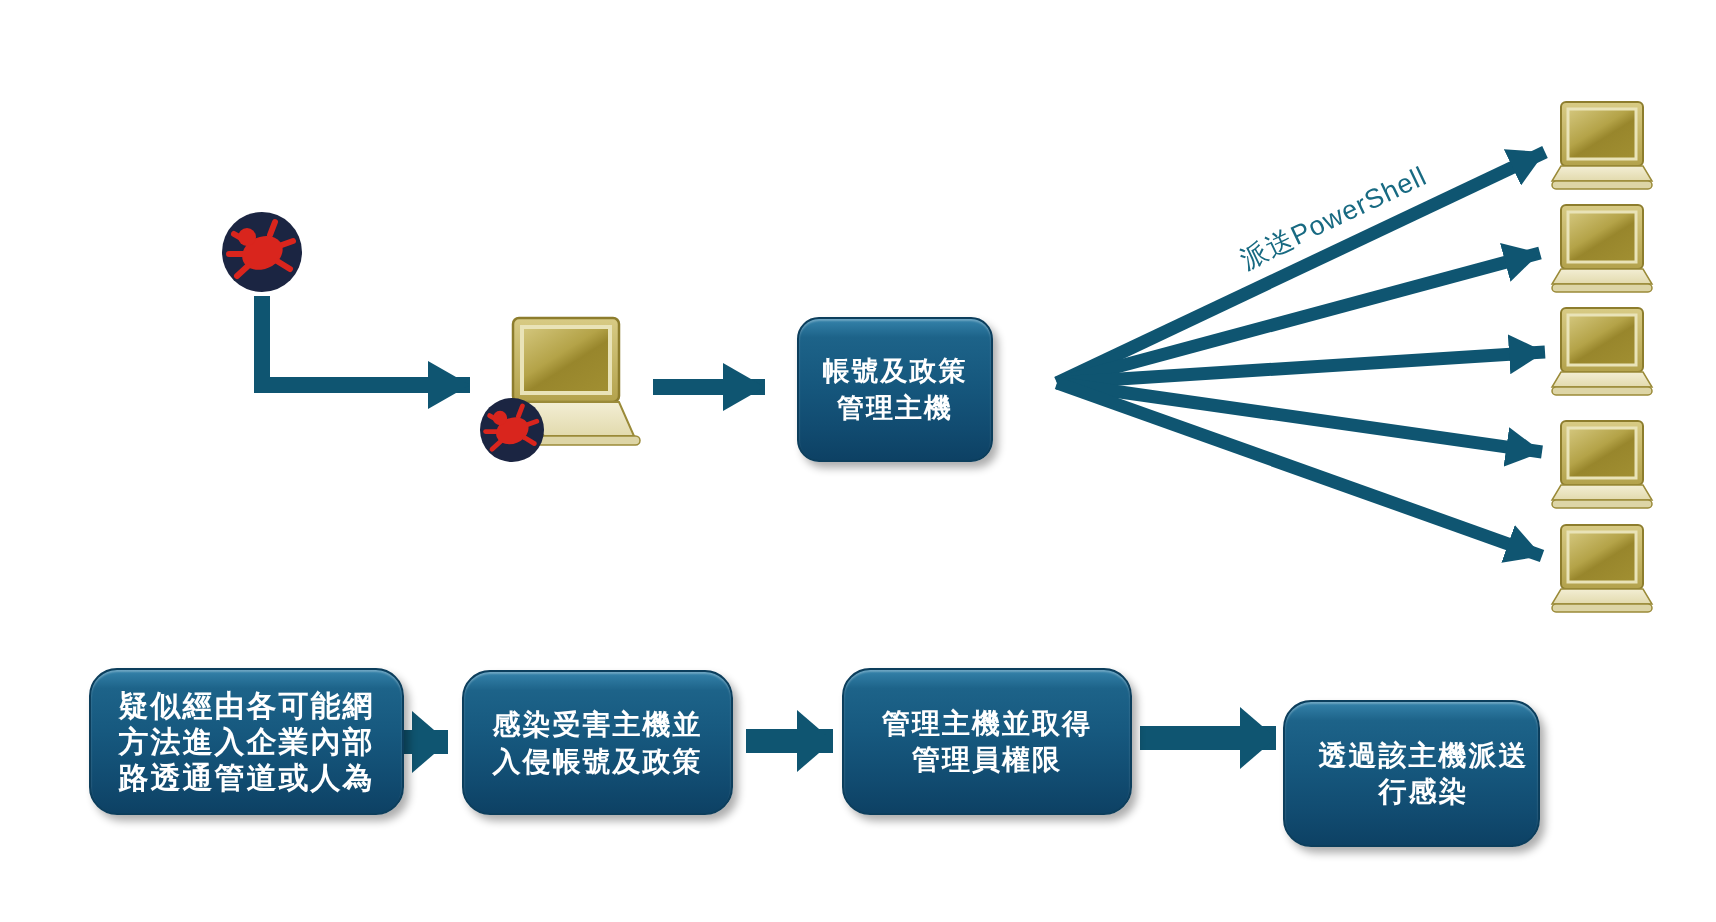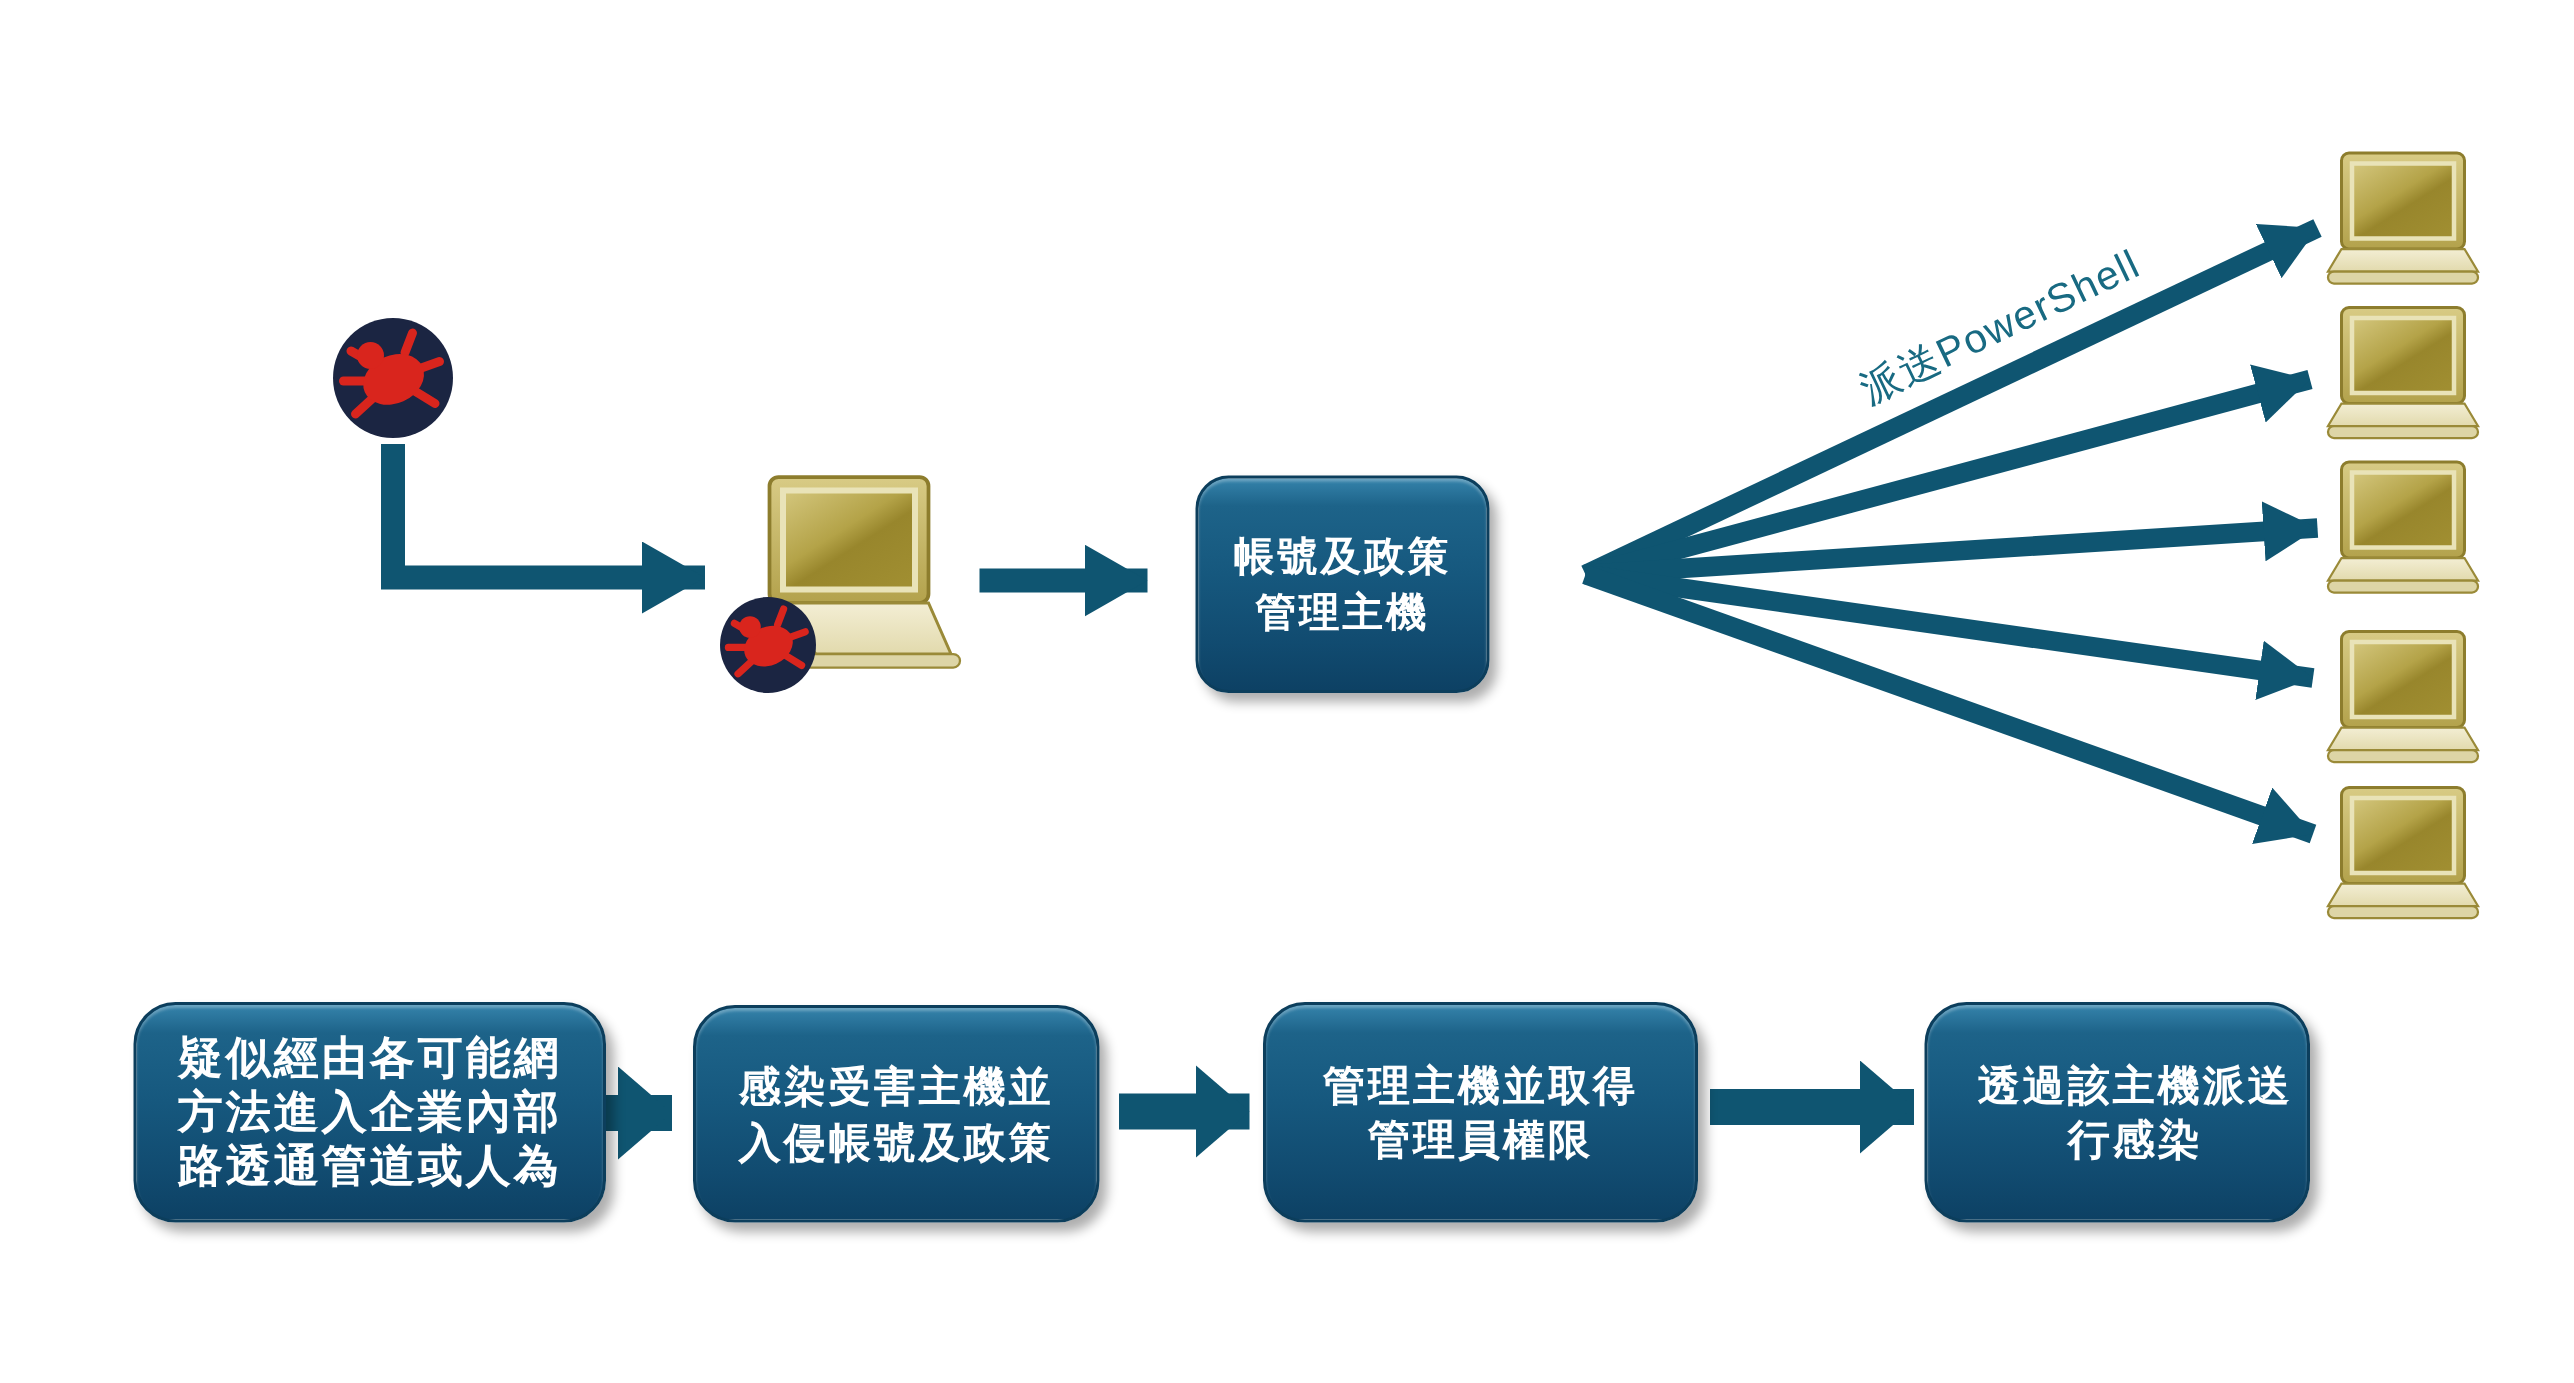--- a/index.html
+++ b/index.html
@@ -13,21 +13,21 @@
     background:linear-gradient(180deg,#3583ab 0%,#1d6389 13%,#16587e 45%,#114b70 78%,#0d4164 100%);
     border:2px solid #0c3e5c;border-radius:28px;box-sizing:border-box;
     box-shadow:5px 6px 8px rgba(0,0,0,0.32), inset 0 2px 2px rgba(255,255,255,0.28);
     color:#ffffff;font-weight:bold;text-align:center;
   }
   .flowbox .ln{white-space:nowrap;}
   #central-box{left:797px;top:317px;width:196px;height:145px;font-size:27px;line-height:37px;letter-spacing:2px;border-radius:22px;}
   #step-box-1{left:58px; top:668px;width:315px;height:147px;font-size:30px;line-height:36px;letter-spacing:2px;margin-left:31px;}
   #step-box-2{left:462px;top:670px;width:271px;height:145px;font-size:28px;line-height:37px;letter-spacing:2px;}
   #step-box-3{left:842px;top:668px;width:290px;height:147px;font-size:28px;line-height:36px;letter-spacing:2px;}
-  #step-box-4{left:1283px;top:668px;width:257px;height:147px;font-size:28px;line-height:36px;letter-spacing:2px;padding-left:24px;}
+  #step-box-4{left:1283px;top:700px;width:257px;height:147px;font-size:28px;line-height:36px;letter-spacing:2px;padding-left:24px;}
   #dispatch-label{
     position:absolute;left:1193px;top:200px;width:280px;height:34px;
     color:#186a82;font-size:27px;font-weight:normal;text-align:center;white-space:nowrap;
     transform:rotate(-25.5deg);transform-origin:center center;letter-spacing:1px;
   }
 </style>
 </head>
 <body>
 
 <div id="canvas">

